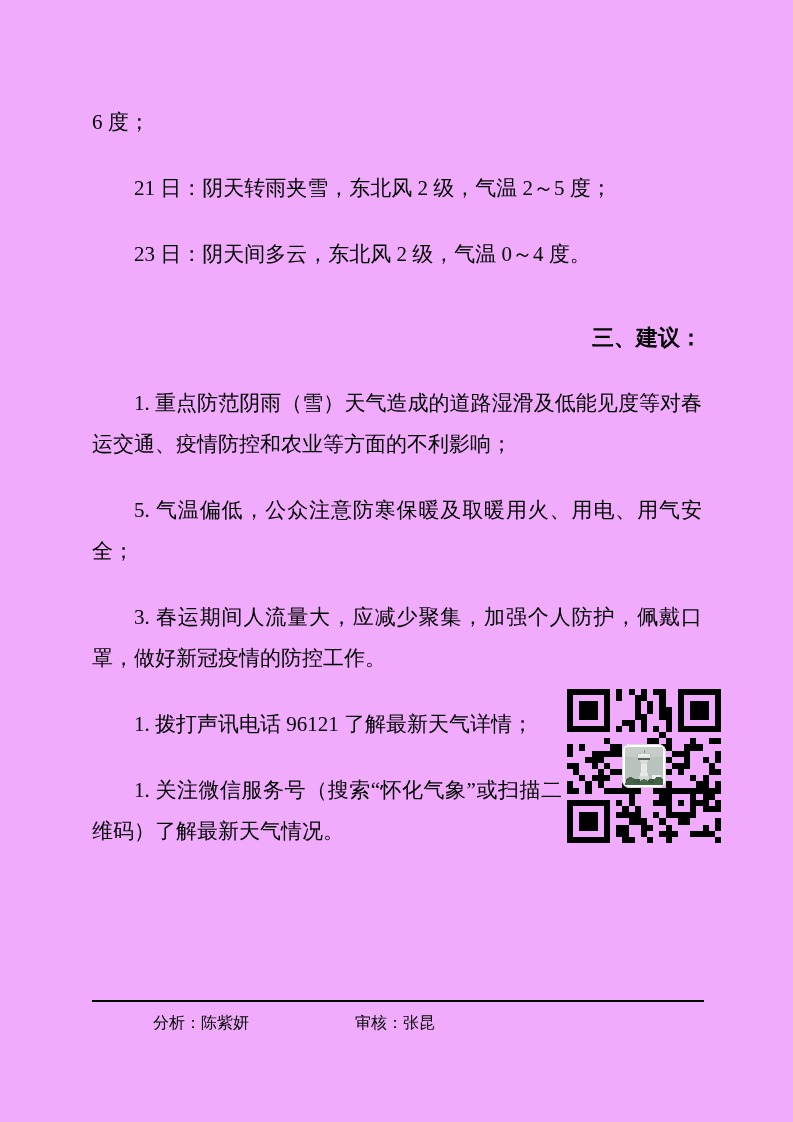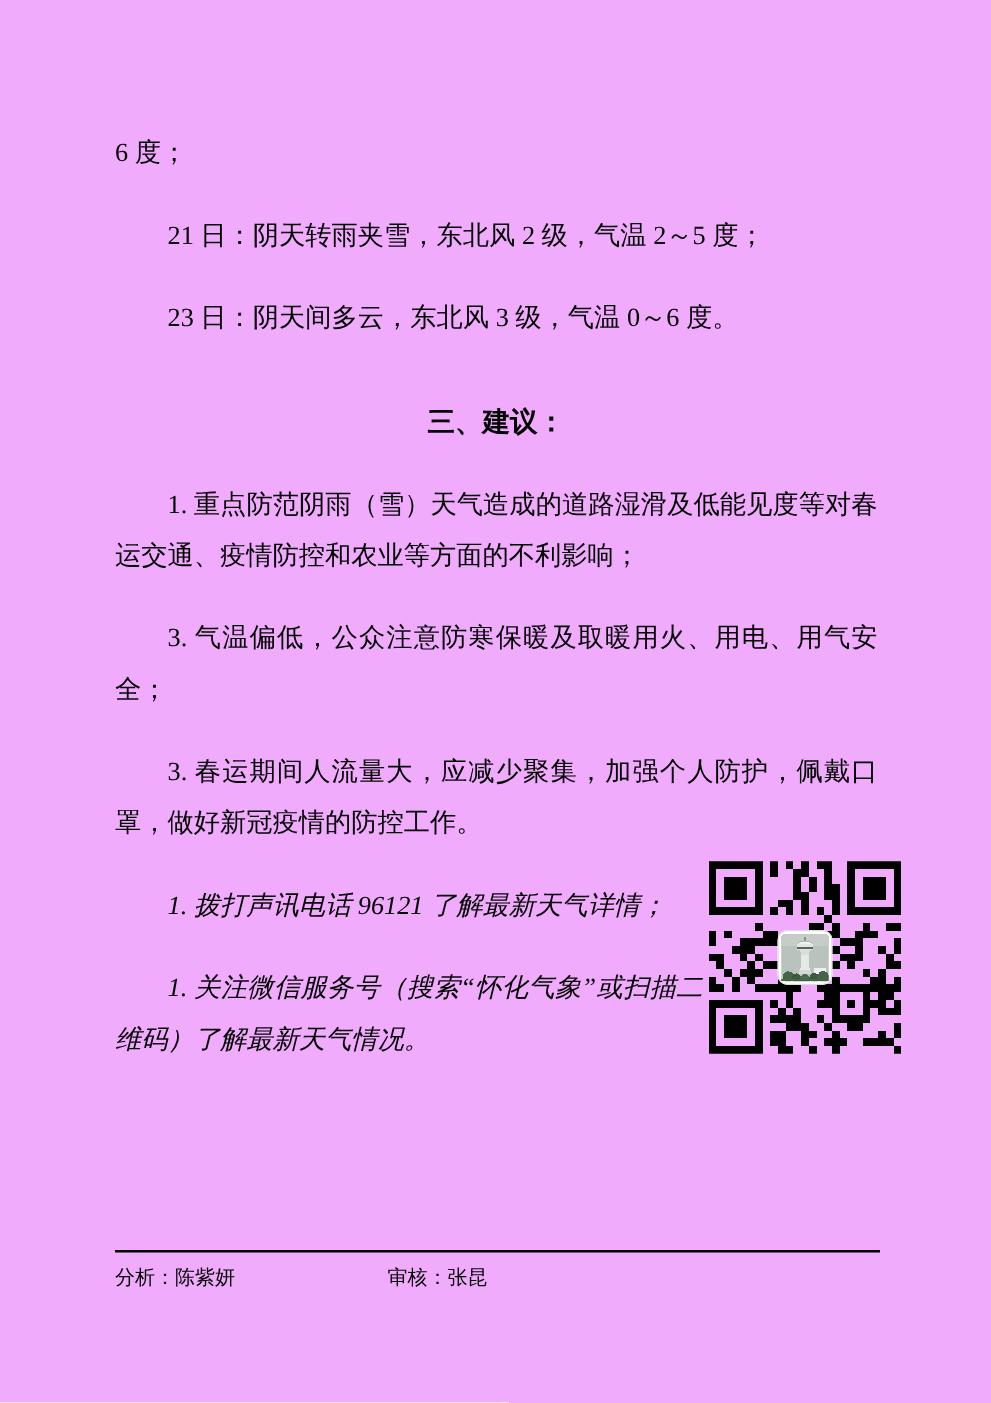--- a/index.html
+++ b/index.html
@@ -22,25 +22,25 @@
     width: 610px;
   }
   .content p { margin: 0; text-align: justify; }
   p.indent { text-indent: 2em; margin-top: 25px; }
   .forecast-group { margin-top: 5px; }
   h2.sec-heading {
     margin: 0;
     font-size: 22px;
     line-height: 41px;
     font-weight: bold;
-    text-align: center;
+    text-align: right;
   }
   h2.sec-heading.suggestions { margin-top: 42px; }
   h2.sec-heading.channels    { margin-top: 44px; }
-  .channels-items { width: 470px; font-style: italic; }
+  .channels-items { width: 470px; }
   .qr-wrap {
     position: absolute;
     left: 567px;
     top: 689px;
     width: 154px;
     height: 154px;
   }
   .qr-wrap svg { display: block; shape-rendering: crispEdges; }
   .qr-logo {
     position: absolute;
@@ -55,43 +55,44 @@
   .page-footer {
     position: absolute;
     left: 92px;
     top: 1000px;
     width: 612px;
     border-top: 2px solid #000000;
     padding-top: 10px;
     font-size: 16px;
     line-height: 22px;
     display: flex;
+    text-align: center;
   }
   .footer-analyst  { flex: 0 0 218px; }
   .footer-reviewer { flex: 0 0 170px; font-family: Liberation Serif, serif; }
   .footer-publish  { flex: 1 1 auto; }
 </style>
 </head>
 <body>
 
 <div class="page">
 
   <div class="content">
 
     <p>6 度；</p>
 
     <div class="forecast-group">
       <p class="indent">21 日：阴天转雨夹雪，东北风 2 级，气温 2～5 度；</p>
-      <p class="indent">23 日：阴天间多云，东北风 3 级，气温 0～6 度。</p>
+      <p class="indent">23 日：阴天间多云，东北风 2 级，气温 0～4 度。</p>
     </div>
 
     <h2 class="sec-heading suggestions">三、建议：</h2>
     <div>
       <p class="indent">1. 重点防范阴雨（雪）天气造成的道路湿滑及低能见度等对春运交通、疫情防控和农业等方面的不利影响；</p>
-      <p class="indent">3. 气温偏低，公众注意防寒保暖及取暖用火、用电、用气安全；</p>
+      <p class="indent">5. 气温偏低，公众注意防寒保暖及取暖用火、用电、用气安全；</p>
       <p class="indent">3. 春运期间人流量大，应减少聚集，加强个人防护，佩戴口罩，做好新冠疫情的防控工作。</p>
     </div>
 
     <div class="channels-items">
       <p class="indent">1. 拨打声讯电话 96121 了解最新天气详情；</p>
       <p class="indent">1. 关注微信服务号（搜索“怀化气象”或扫描二维码）了解最新天气情况。</p>
     </div>
 
   </div>
 

